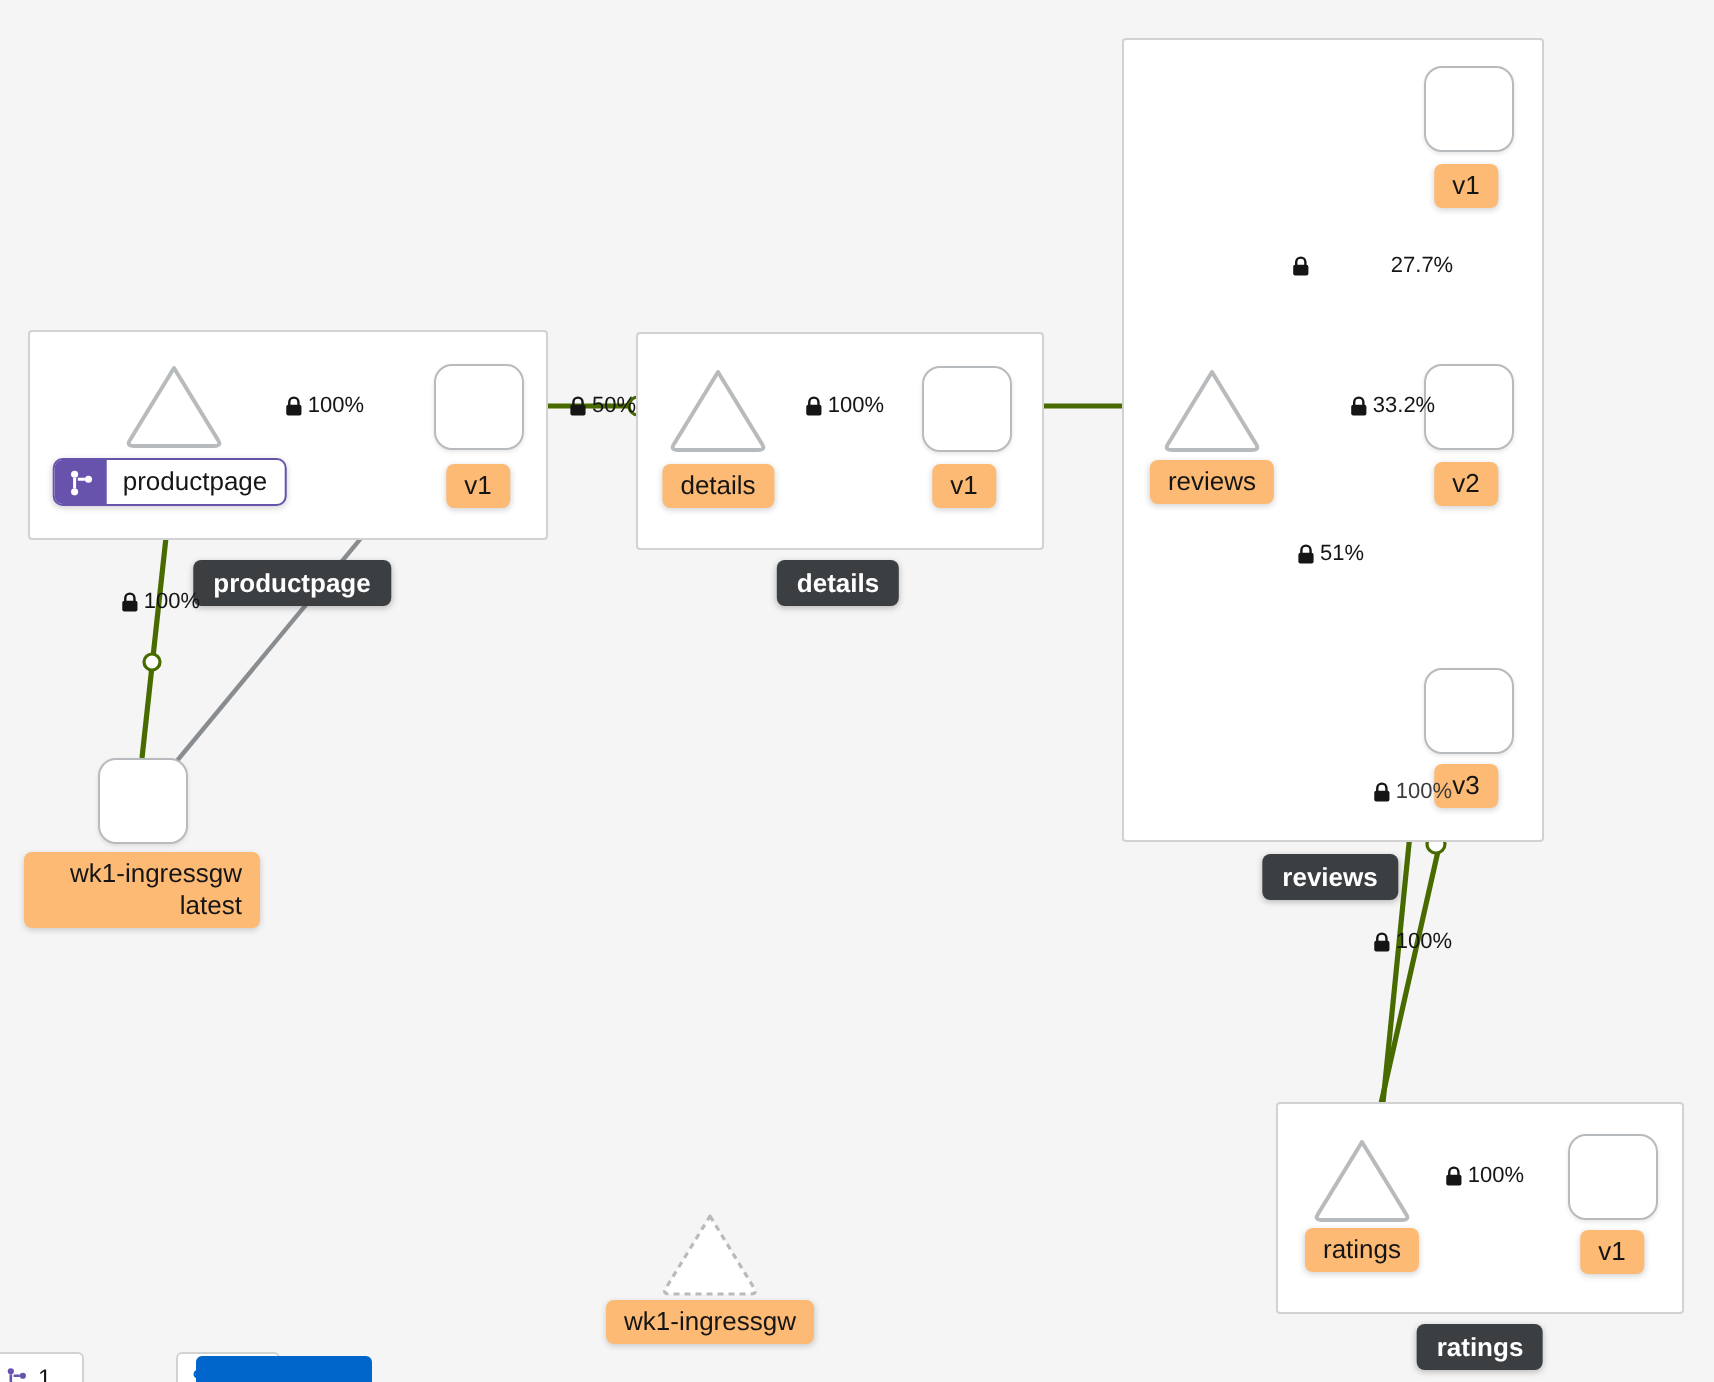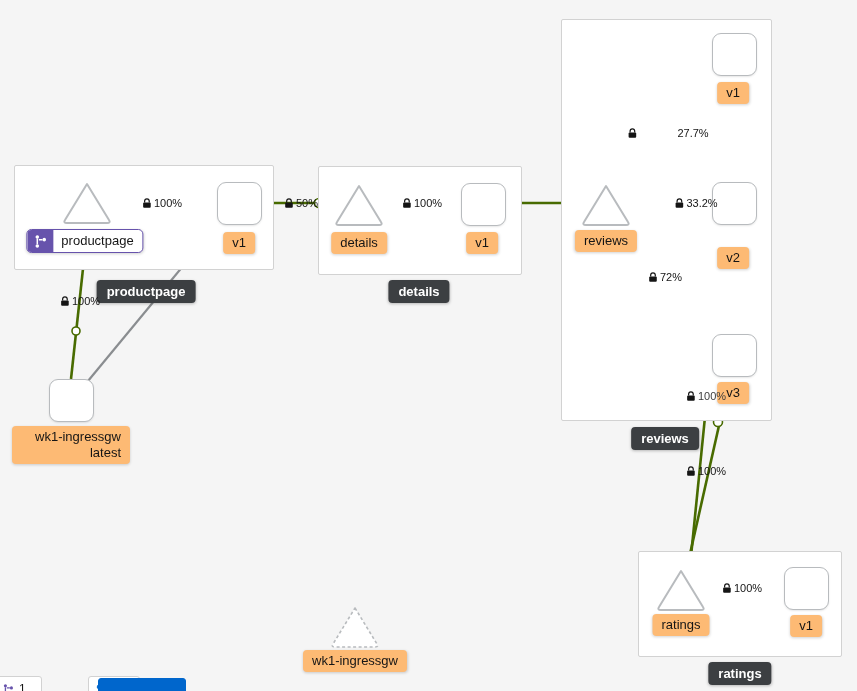--- a/index.html
+++ b/index.html
@@ -289,21 +289,21 @@
 latest</div>
 
   <div class="node-label" style="left:359px; top:232px;">details</div>
 
   <div class="node-label" style="left:482px; top:232px;">v1</div>
 
   <div class="node-label" style="left:606px; top:230px;">reviews</div>
 
   <div class="node-label" style="left:733px; top:82px;">v1</div>
 
-  <div class="node-label" style="left:733px; top:247px;">v2</div>
+  <div class="node-label" style="left:733px; top:231px;">v2</div>
 
   <div class="node-label" style="left:733px; top:382px;">v3</div>
 
   <div class="node-label" style="left:681px; top:614px;">ratings</div>
 
   <div class="node-label" style="left:806px; top:615px;">v1</div>
 
   <div class="node-label" style="left:355px; top:650px;">wk1-ingressgw</div>
 
   <div class="group-label" style="left:146px; top:280px;">productpage</div>
@@ -336,42 +336,42 @@
   </div>
 
   <div class="edge-label" style="left:422px; top:203px;">
     <svg class="lock" width="10" height="11" viewBox="0 0 10 11">
       <path d="M 2.7 4.6 L 2.7 3.1 a 2.3 2.3 0 0 1 4.6 0 L 7.3 4.6" stroke="#151515" stroke-width="1.2" fill="none"></path>
       <rect x="1.2" y="4.4" width="7.6" height="5.4" rx="1" fill="#151515"></rect>
     </svg>
     <span>100%</span>
   </div>
 
-  <div class="edge-label" style="left:668px; top:133px;gap:40px;">
+  <div class="edge-label" style="left:686px; top:133px;gap:40px;">
     <svg class="lock" width="10" height="11" viewBox="0 0 10 11">
       <path d="M 2.7 4.6 L 2.7 3.1 a 2.3 2.3 0 0 1 4.6 0 L 7.3 4.6" stroke="#151515" stroke-width="1.2" fill="none"></path>
       <rect x="1.2" y="4.4" width="7.6" height="5.4" rx="1" fill="#151515"></rect>
     </svg>
     <span>27.7%</span>
   </div>
 
   <div class="edge-label" style="left:696px; top:203px;">
     <svg class="lock" width="10" height="11" viewBox="0 0 10 11">
       <path d="M 2.7 4.6 L 2.7 3.1 a 2.3 2.3 0 0 1 4.6 0 L 7.3 4.6" stroke="#151515" stroke-width="1.2" fill="none"></path>
       <rect x="1.2" y="4.4" width="7.6" height="5.4" rx="1" fill="#151515"></rect>
     </svg>
     <span>33.2%</span>
   </div>
 
   <div class="edge-label" style="left:665px; top:277px;">
     <svg class="lock" width="10" height="11" viewBox="0 0 10 11">
       <path d="M 2.7 4.6 L 2.7 3.1 a 2.3 2.3 0 0 1 4.6 0 L 7.3 4.6" stroke="#151515" stroke-width="1.2" fill="none"></path>
       <rect x="1.2" y="4.4" width="7.6" height="5.4" rx="1" fill="#151515"></rect>
     </svg>
-    <span>72%</span>
+    <span>51%</span>
   </div>
 
   <div class="edge-label dim" style="left:706px; top:396px;">
     <svg class="lock" width="10" height="11" viewBox="0 0 10 11">
       <path d="M 2.7 4.6 L 2.7 3.1 a 2.3 2.3 0 0 1 4.6 0 L 7.3 4.6" stroke="#151515" stroke-width="1.2" fill="none"></path>
       <rect x="1.2" y="4.4" width="7.6" height="5.4" rx="1" fill="#151515"></rect>
     </svg>
     <span>100%</span>
   </div>
 

